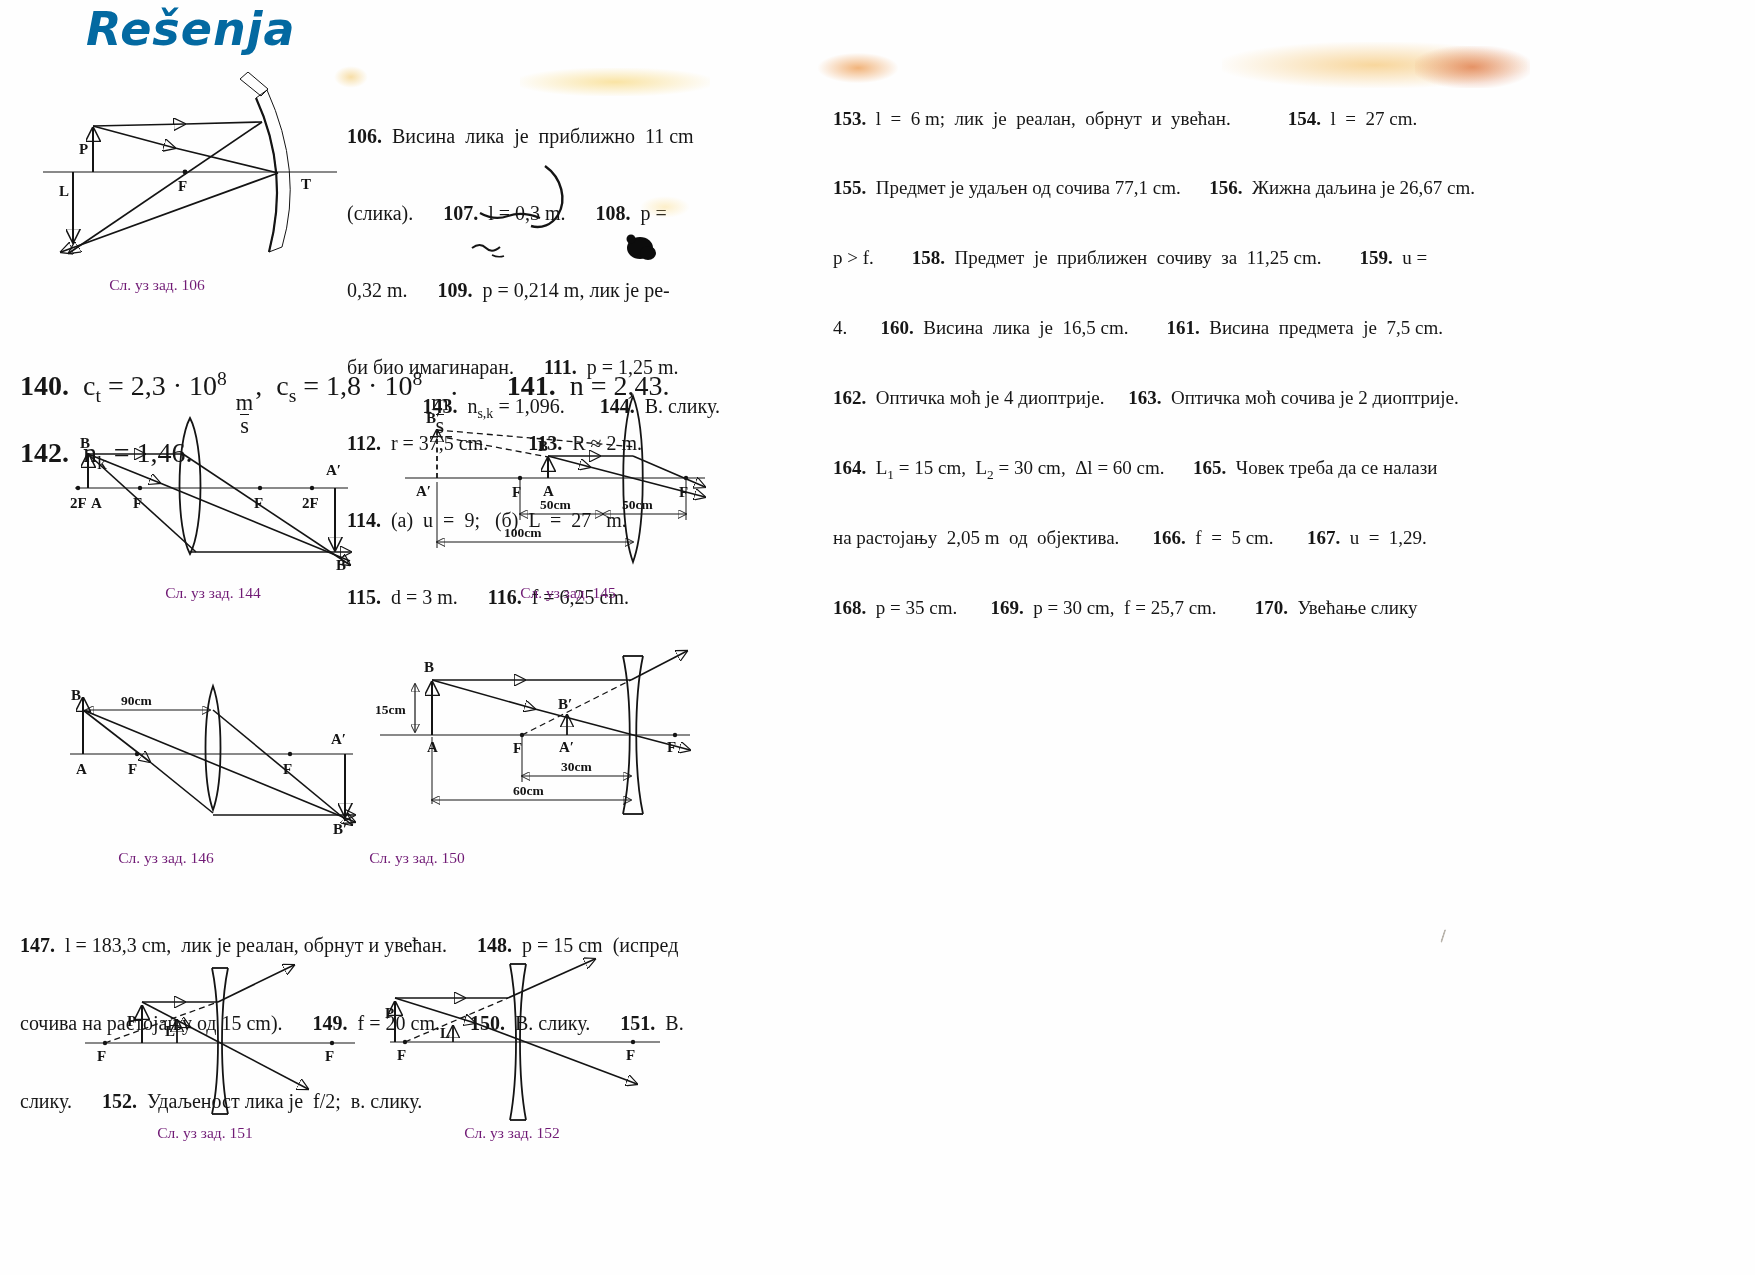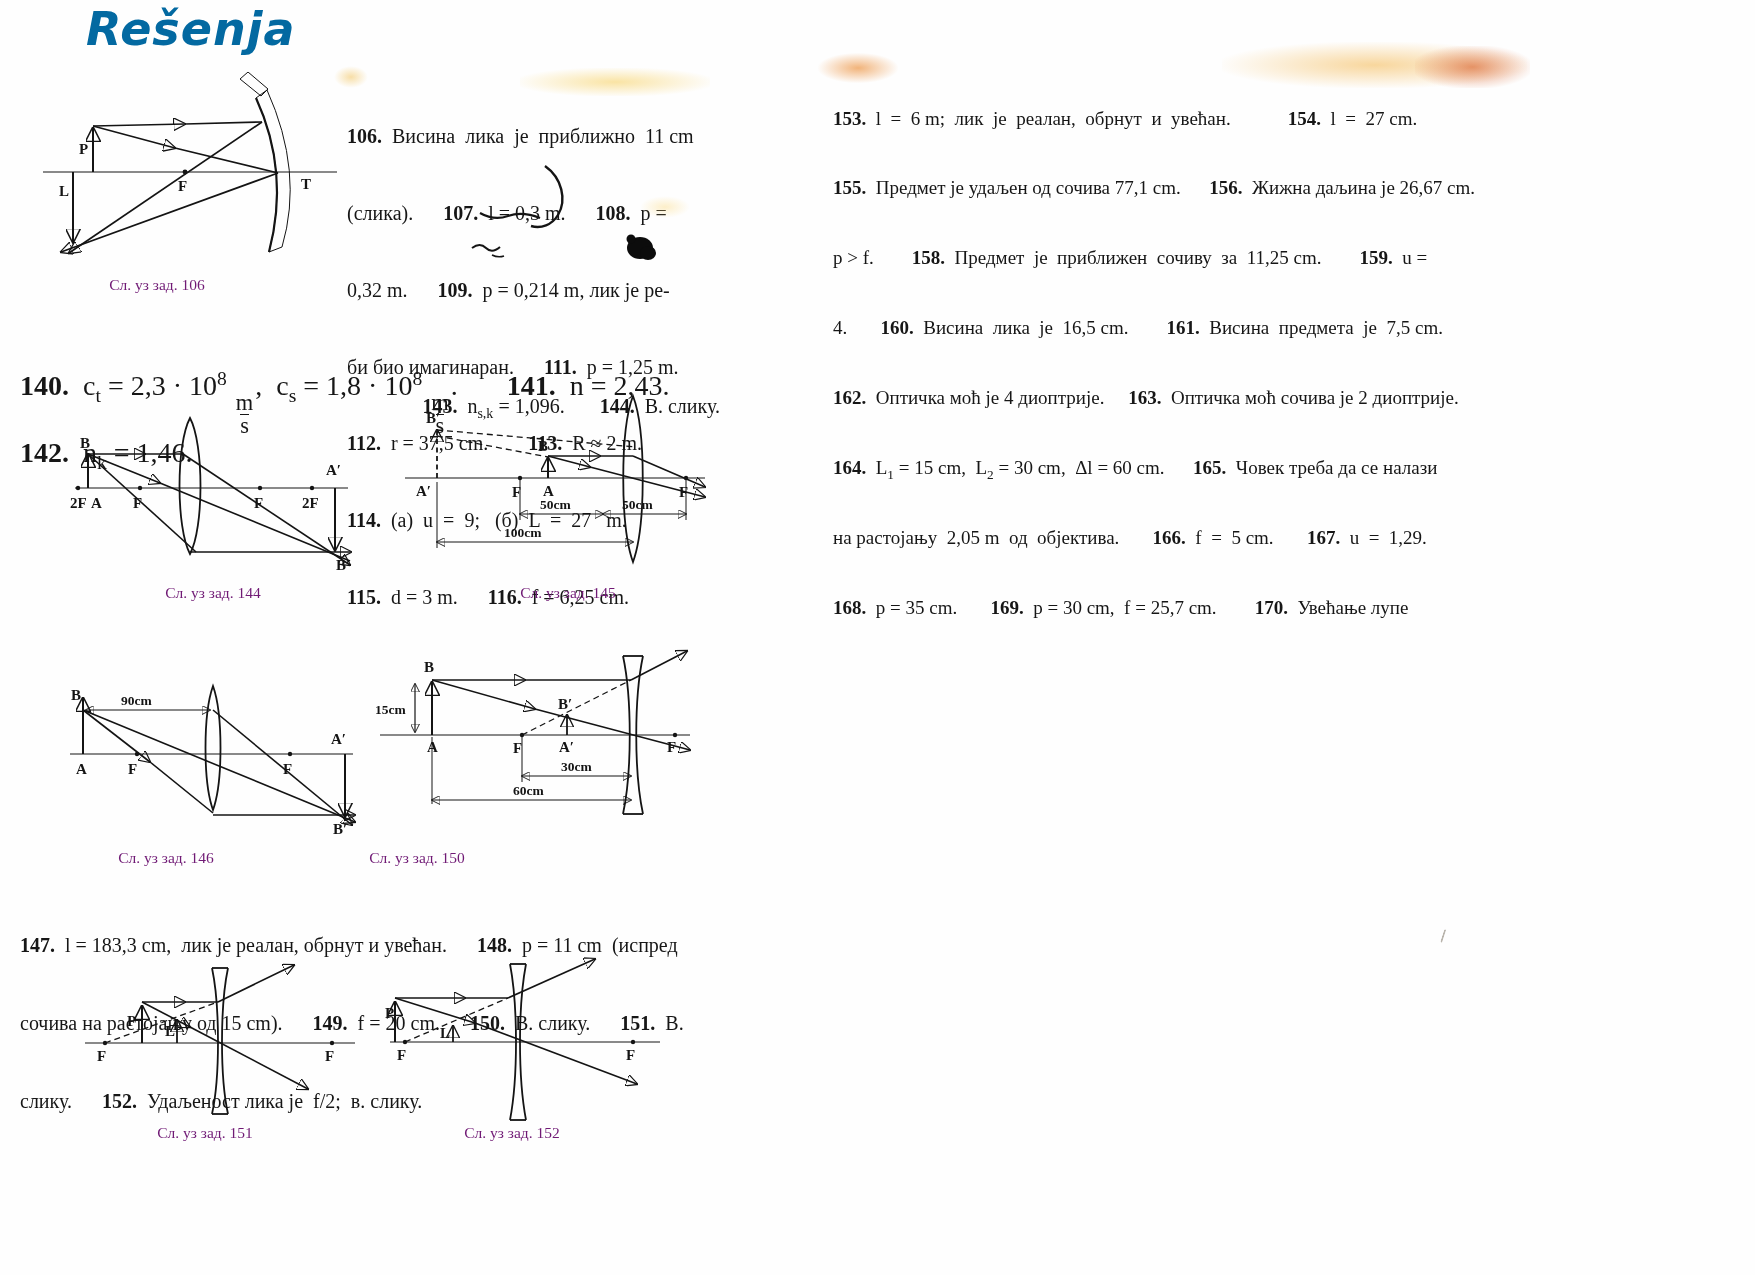--- a/index.html
+++ b/index.html
@@ -96,21 +96,21 @@
   </svg>
 
   <div class="tblock b153">
     <div class="line"><span class="bseg">153.</span><span>  l  =  6 m;  лик  је  реалан,  обрнут  и  увећан.            </span><span class="bseg">154.</span><span>  l  =  27 cm.</span></div>
     <div class="line"><span class="bseg">155.</span><span>  Предмет је удаљен од сочива 77,1 cm.      </span><span class="bseg">156.</span><span>  Жижна даљина је 26,67 cm.</span></div>
     <div class="line"><span>p &gt; f.        </span><span class="bseg">158.</span><span>  Предмет  је  приближен  сочиву  за  11,25 cm.        </span><span class="bseg">159.</span><span>  u =</span></div>
     <div class="line"><span>4.       </span><span class="bseg">160.</span><span>  Висина  лика  је  16,5 cm.        </span><span class="bseg">161.</span><span>  Висина  предмета  је  7,5 cm.</span></div>
     <div class="line"><span class="bseg">162.</span><span>  Оптичка моћ је 4 диоптрије.     </span><span class="bseg">163.</span><span>  Оптичка моћ сочива је 2 диоптрије.</span></div>
     <div class="line"><span class="bseg">164.</span><span>  L</span><sub>1</sub><span> = 15 cm,  L</span><sub>2</sub><span> = 30 cm,  Δl = 60 cm.      </span><span class="bseg">165.</span><span>  Човек треба да се налази</span></div>
     <div class="line"><span>на растојању  2,05 m  од  објектива.       </span><span class="bseg">166.</span><span>  f  =  5 cm.       </span><span class="bseg">167.</span><span>  u  =  1,29.</span></div>
-    <div class="line"><span class="bseg">168.</span><span>  p = 35 cm.       </span><span class="bseg">169.</span><span>  p = 30 cm,  f = 25,7 cm.        </span><span class="bseg">170.</span><span>  Увећање лупе</span></div>
+    <div class="line"><span class="bseg">168.</span><span>  p = 35 cm.       </span><span class="bseg">169.</span><span>  p = 30 cm,  f = 25,7 cm.        </span><span class="bseg">170.</span><span>  Увећање слику</span></div>
   </div>
 
   <div class="tblock b140">
     <div class="line"><span class="bseg">140.</span><span>  c</span><sub>t</sub><span> = 2,3 · 10</span><sup>8</sup><span> </span><span class="frac"><span>m</span><span class="den">s</span></span><span>,  c</span><sub>s</sub><span> = 1,8 · 10</span><sup>8</sup><span> </span><span class="frac"><span>m</span><span class="den">s</span></span><span>.       </span><span class="bseg">141.</span><span>  n = 2,43.       </span><span class="bseg">142.</span><span>  n</span><sub>k</sub><span> = 1,46.</span></div>
   </div>
   <div class="tblock b143">
     <div class="line"><span class="bseg">143.</span><span>  n</span><sub>s,k</sub><span> = 1,096.       </span><span class="bseg">144.</span><span>  В. слику.</span></div>
   </div>
 
   <svg class="figure" style="left:70px;top:408px" width="285" height="172" viewBox="0 0 285 172">
@@ -245,21 +245,21 @@
     <text class="lbl" x="52" y="114">A</text>
     <text class="lbl" x="138" y="115">F</text>
     <text class="lbl" x="184" y="114">A′</text>
     <text class="lbl" x="292" y="114">F</text>
     <text class="dim" x="186" y="133">30cm</text>
     <text class="dim" x="138" y="157">60cm</text>
   </svg>
   <div class="caption" style="left:343px;top:849px;width:148px">Сл. уз зад. 150</div>
 
   <div class="tblock b147">
-    <div class="line"><span class="bseg">147.</span><span>  l = 183,3 cm,  лик је реалан, обрнут и увећан.      </span><span class="bseg">148.</span><span>  p = 11 cm  (испред</span></div>
+    <div class="line"><span class="bseg">147.</span><span>  l = 183,3 cm,  лик је реалан, обрнут и увећан.      </span><span class="bseg">148.</span><span>  p = 15 cm  (испред</span></div>
     <div class="line"><span>сочива на растојању од 15 cm).      </span><span class="bseg">149.</span><span>  f = 20 cm.      </span><span class="bseg">150.</span><span>  В. слику.      </span><span class="bseg">151.</span><span>  В.</span></div>
     <div class="line"><span>слику.      </span><span class="bseg">152.</span><span>  Удаљеност лика је  f/2;  в. слику.</span></div>
   </div>
 
   <svg class="figure" style="left:80px;top:958px" width="280" height="164" viewBox="0 0 280 164">
     <defs>
       <marker id="a151" viewBox="0 0 10 10" refX="9" refY="5" markerWidth="7.5" markerHeight="7.5" orient="auto-start-reverse">
         <path d="M0,0 L10,5 L0,10 z" fill="#141414" stroke="none"></path>
       </marker>
     </defs>

